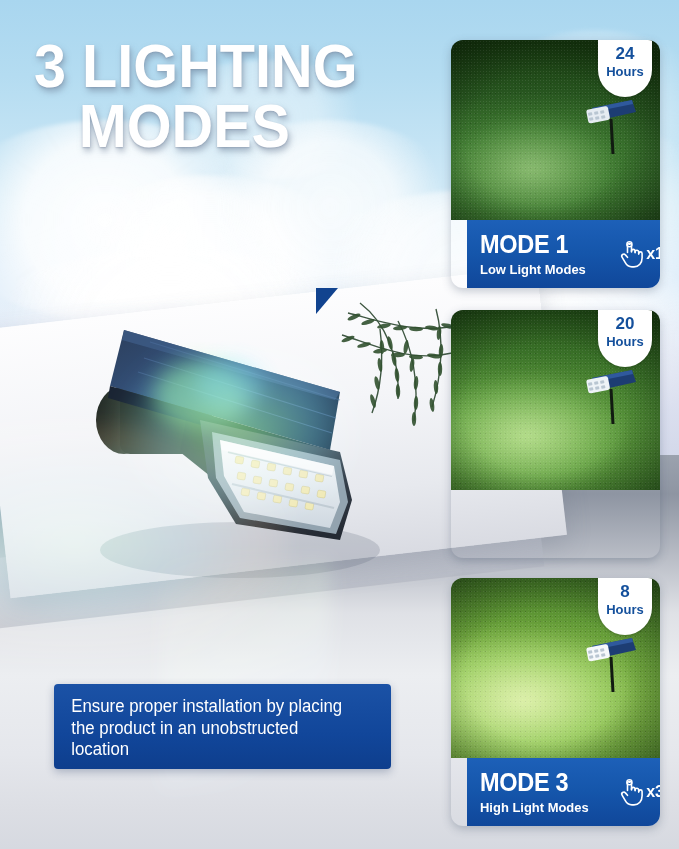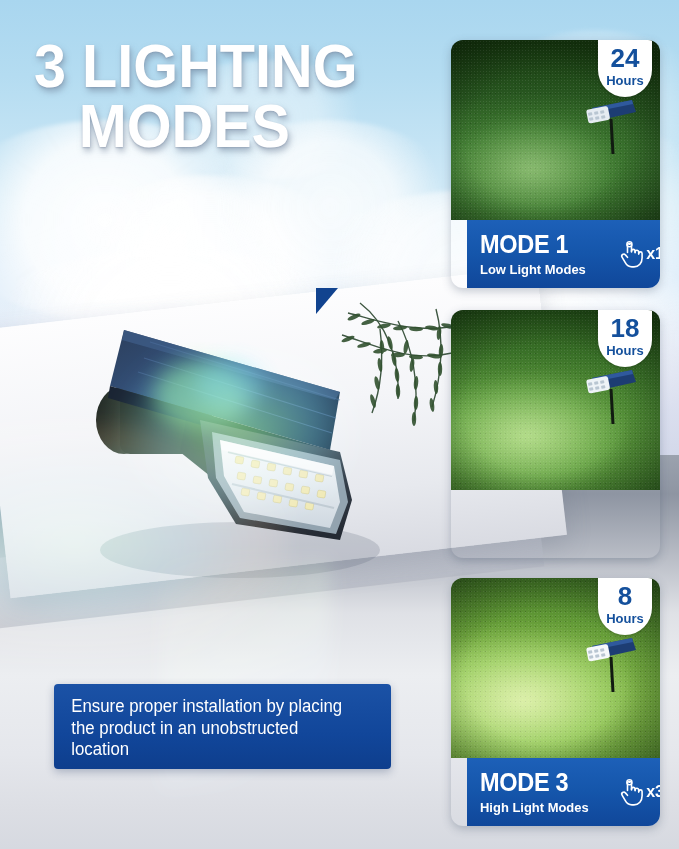--- a/index.html
+++ b/index.html
@@ -258,21 +258,21 @@
     background:#ffffff;
     border-radius: 0 0 27px 27px;
     box-shadow: 0 1px 3px rgba(0,0,0,.20);
     text-align:center;
     z-index:3;
   }
   .badge .num {
     display:block;
     color:#14509c;
     font-family:"Liberation Sans Narrow","Liberation Sans",sans-serif;
-    font-weight:bold; font-size:26px; line-height:1;
+    font-weight:bold; font-size:17px; line-height:1;
     padding-top:5px;
   }
   .badge .unit {
     display:block;
     color:#14509c;
     font-family:"Liberation Sans Narrow","Liberation Sans",sans-serif;
     font-weight:bold; font-size:13px; line-height:1;
     padding-top:3px;
   }
 
@@ -577,21 +577,21 @@
             <rect x="20" y="19" width="4" height="3" rx="0.7" transform="rotate(-11 20 19)"></rect>
             <rect x="9" y="26" width="4" height="3" rx="0.7" transform="rotate(-11 9 26)"></rect>
             <rect x="15" y="25" width="4" height="3" rx="0.7" transform="rotate(-11 15 25)"></rect>
             <rect x="21" y="24" width="4" height="3" rx="0.7" transform="rotate(-11 21 24)"></rect>
           </g>
           <path d="M31 27 L33 62" stroke="#111a11" stroke-width="3" fill="none"></path>
         </svg>
       </div>
     </div>
     <div class="badge">
-      <span class="num">18</span>
+      <span class="num">20</span>
       <span class="unit">Hours</span>
     </div>
   </div>
 
   <div class="card card3">
     <div class="photo">
       <div class="grass g-base3"></div>
       <div class="speckle"></div>
       <div class="beam beam3"></div>
       <div class="vign"></div>

